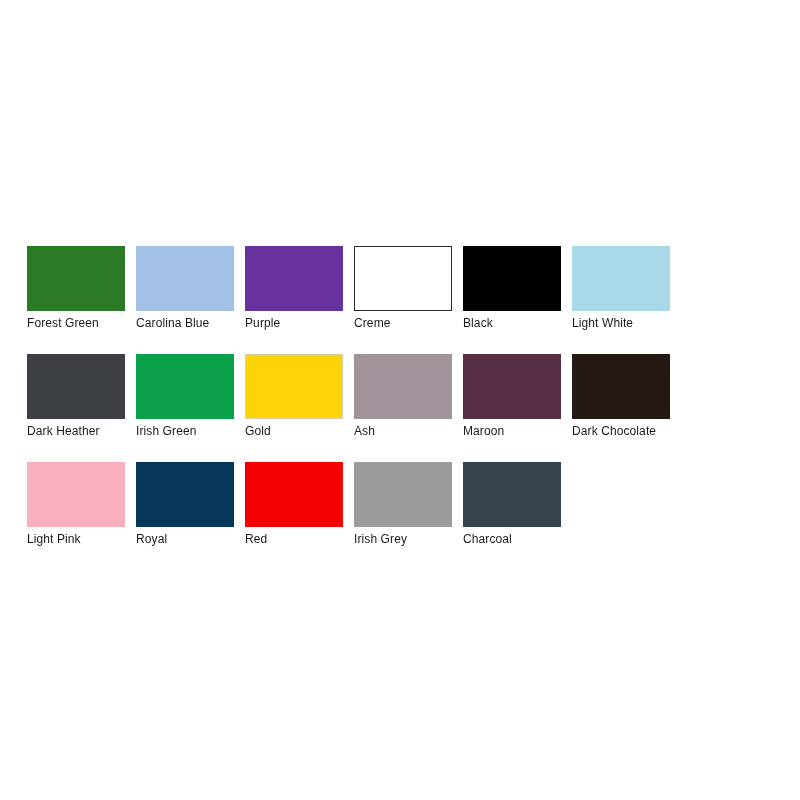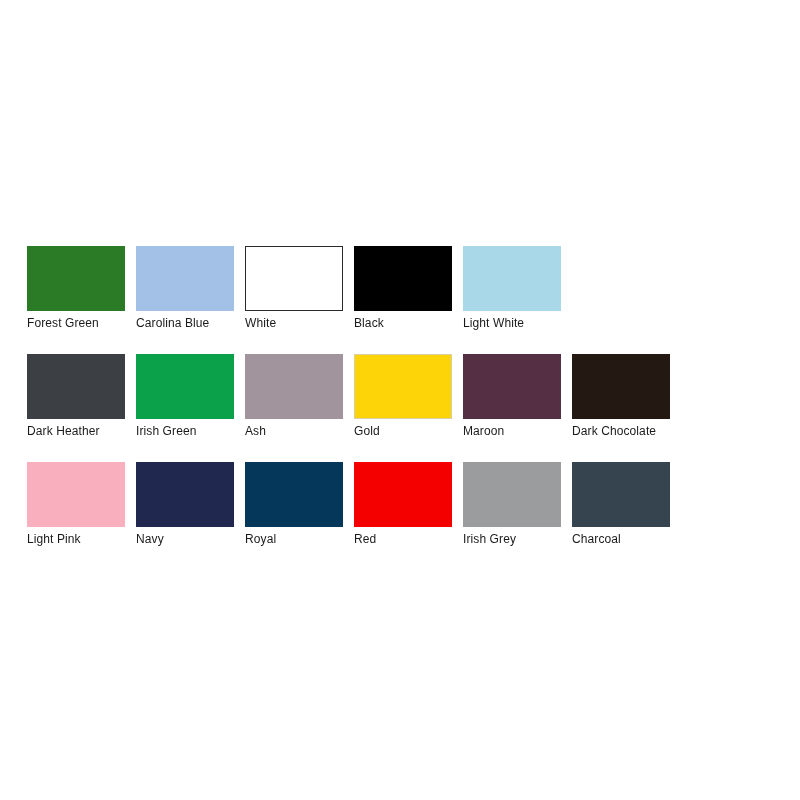--- a/index.html
+++ b/index.html
@@ -75,66 +75,66 @@
       <div class="swatch-row">
         <div class="swatch-cell">
           <span class="swatch-chip" title="Forest Green" style="background: rgb(43, 122, 38); border: 1px solid rgb(43, 122, 38);"></span>
           <span class="swatch-label">Forest Green</span>
         </div>
         <div class="swatch-cell">
           <span class="swatch-chip" title="Carolina Blue" style="background: rgb(163, 192, 230); border: 1px solid rgb(163, 192, 230);"></span>
           <span class="swatch-label">Carolina Blue</span>
         </div>
         <div class="swatch-cell">
+          <span class="swatch-chip" title="Purple" style="background: rgb(102, 50, 158); border: 1px solid rgb(102, 50, 158);"></span>
+          <span class="swatch-label">Purple</span>
+        </div>
+        <div class="swatch-cell">
           <span class="swatch-chip" title="White" style="background: rgb(255, 255, 255); border: 1px solid rgb(43, 43, 43);"></span>
-          <span class="swatch-label">White</span>
+          <span class="swatch-label">Creme</span>
         </div>
         <div class="swatch-cell">
           <span class="swatch-chip" title="Black" style="background: rgb(0, 0, 0); border: 1px solid rgb(0, 0, 0);"></span>
           <span class="swatch-label">Black</span>
         </div>
         <div class="swatch-cell">
           <span class="swatch-chip" title="Light Blue" style="background: rgb(169, 216, 232); border: 1px solid rgb(169, 216, 232);"></span>
           <span class="swatch-label">Light White</span>
         </div>
       </div>
       <div class="swatch-row">
         <div class="swatch-cell">
           <span class="swatch-chip" title="Dark Heather" style="background: rgb(60, 63, 67); border: 1px solid rgb(60, 63, 67);"></span>
           <span class="swatch-label">Dark Heather</span>
         </div>
         <div class="swatch-cell">
           <span class="swatch-chip" title="Irish Green" style="background: rgb(11, 161, 74); border: 1px solid rgb(11, 161, 74);"></span>
           <span class="swatch-label">Irish Green</span>
         </div>
         <div class="swatch-cell">
+          <span class="swatch-chip" title="Gold" style="background: rgb(252, 212, 8); border: 1px solid rgb(216, 207, 168);"></span>
+          <span class="swatch-label">Gold</span>
+        </div>
+        <div class="swatch-cell">
           <span class="swatch-chip" title="Ash" style="background: rgb(162, 148, 156); border: 1px solid rgb(162, 148, 156);"></span>
           <span class="swatch-label">Ash</span>
-        </div>
-        <div class="swatch-cell">
-          <span class="swatch-chip" title="Gold" style="background: rgb(252, 212, 8); border: 1px solid rgb(216, 207, 168);"></span>
-          <span class="swatch-label">Gold</span>
         </div>
         <div class="swatch-cell">
           <span class="swatch-chip" title="Maroon" style="background: rgb(85, 48, 69); border: 1px solid rgb(85, 48, 69);"></span>
           <span class="swatch-label">Maroon</span>
         </div>
         <div class="swatch-cell">
           <span class="swatch-chip" title="Dark Chocolate" style="background: rgb(35, 25, 18); border: 1px solid rgb(35, 25, 18);"></span>
           <span class="swatch-label">Dark Chocolate</span>
         </div>
       </div>
       <div class="swatch-row">
         <div class="swatch-cell">
           <span class="swatch-chip" title="Light Pink" style="background: rgb(249, 175, 190); border: 1px solid rgb(249, 175, 190);"></span>
           <span class="swatch-label">Light Pink</span>
-        </div>
-        <div class="swatch-cell">
-          <span class="swatch-chip" title="Navy" style="background: rgb(32, 40, 79); border: 1px solid rgb(32, 40, 79);"></span>
-          <span class="swatch-label">Navy</span>
         </div>
         <div class="swatch-cell">
           <span class="swatch-chip" title="Royal" style="background: rgb(5, 55, 91); border: 1px solid rgb(5, 55, 91);"></span>
           <span class="swatch-label">Royal</span>
         </div>
         <div class="swatch-cell">
           <span class="swatch-chip" title="Red" style="background: rgb(245, 0, 0); border: 1px solid rgb(245, 0, 0);"></span>
           <span class="swatch-label">Red</span>
         </div>
         <div class="swatch-cell">

